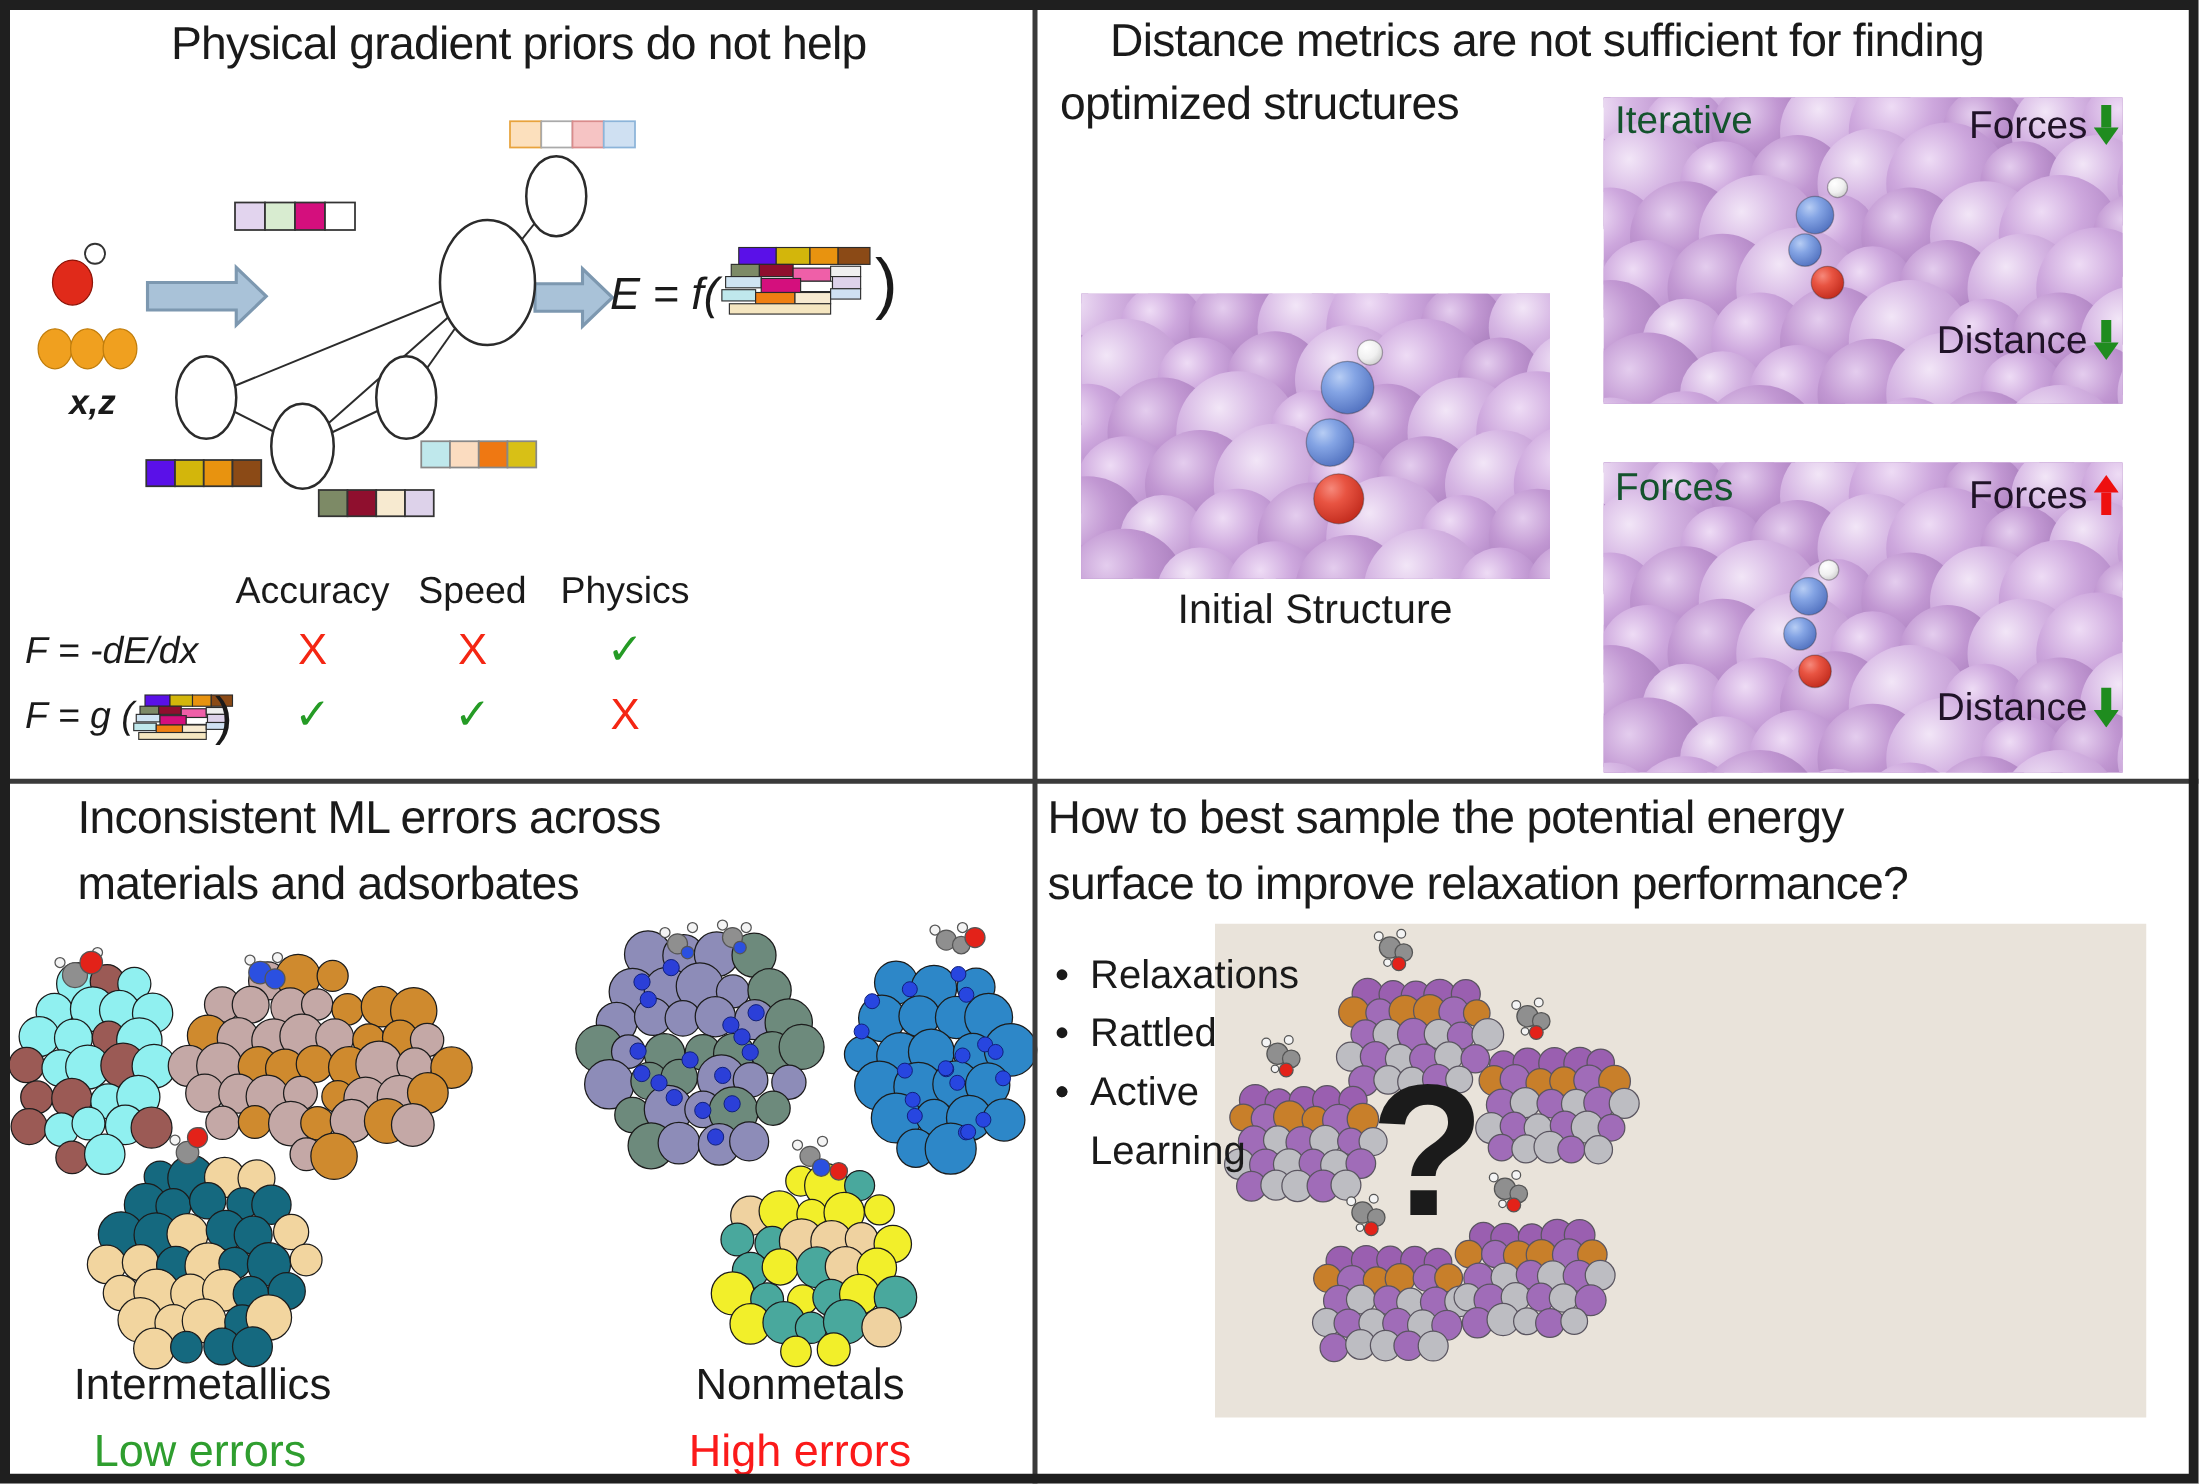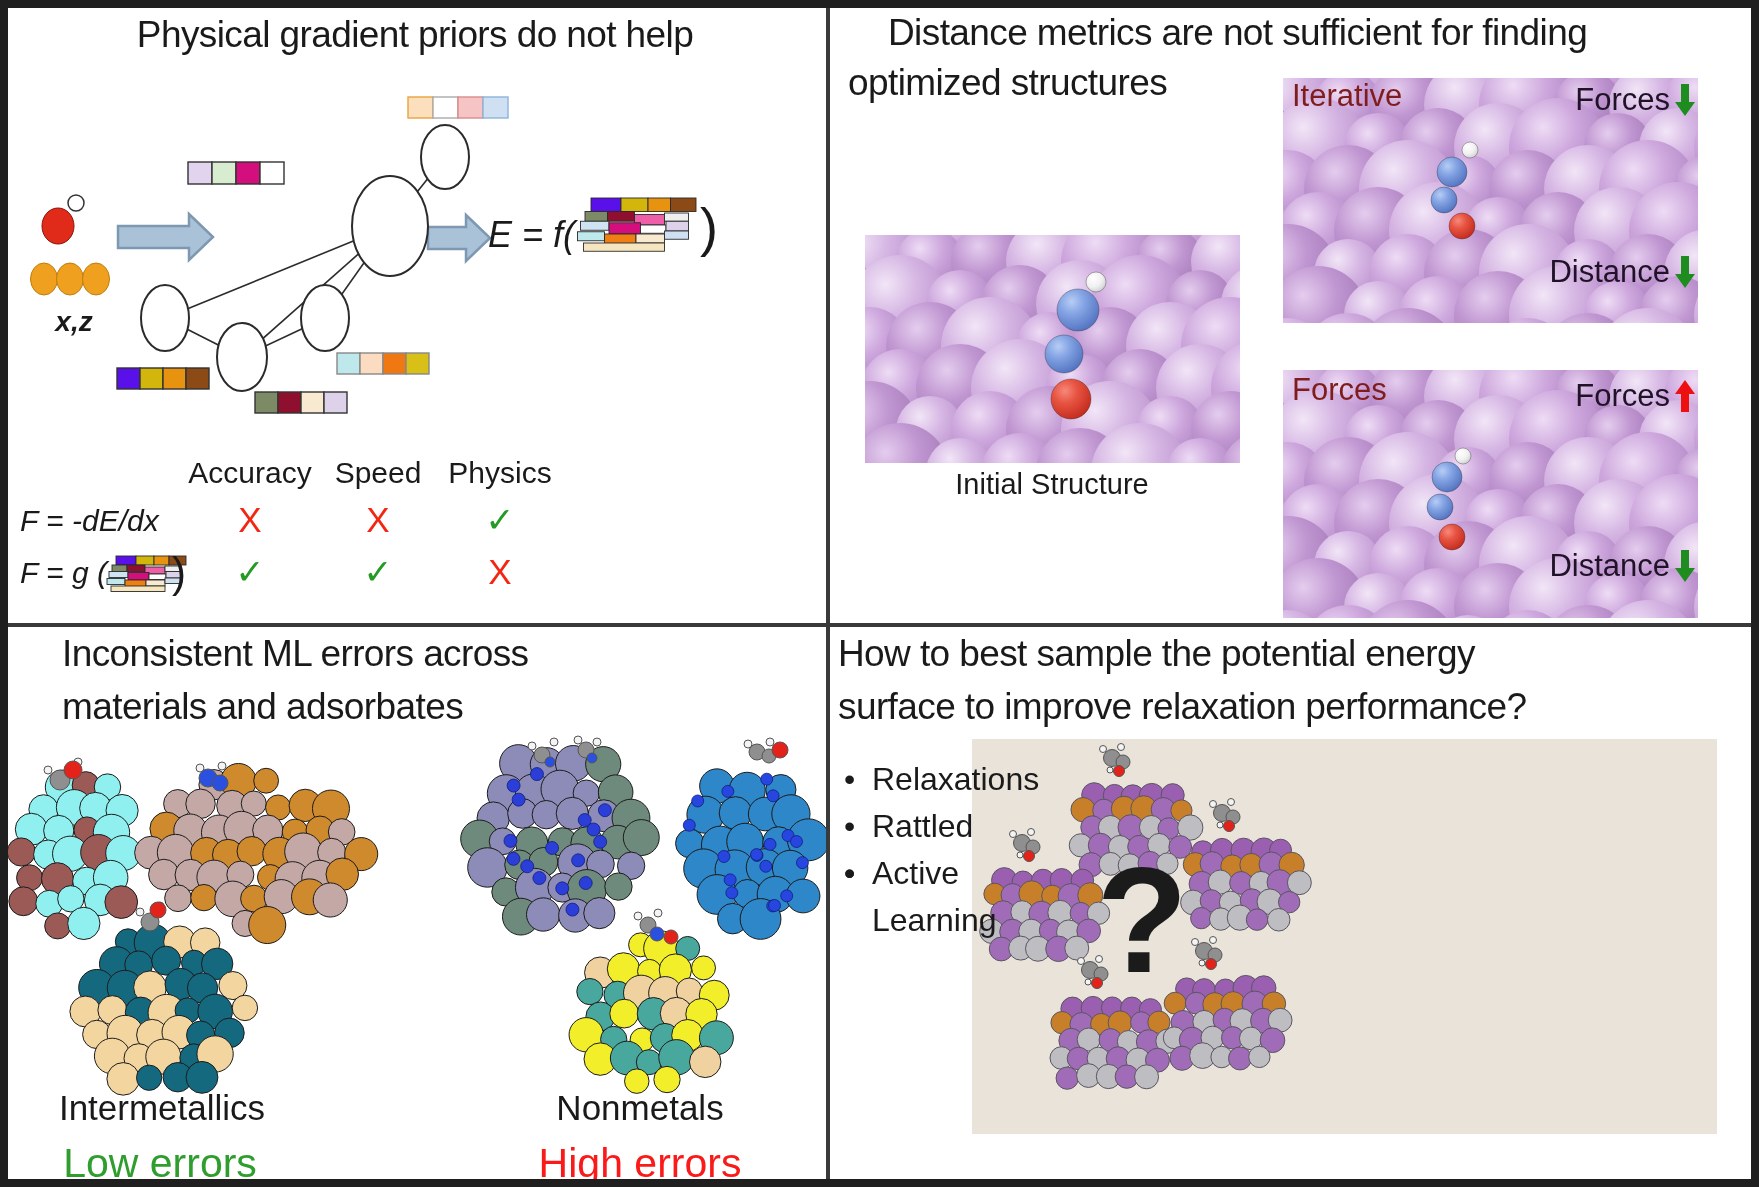--- a/index.html
+++ b/index.html
@@ -4,35 +4,35 @@
 <style>
   html,body{margin:0;padding:0;background:#9a9a9a;}
   .stage{position:relative;width:1759px;height:1187px;background:#ffffff;overflow:hidden;
          font-family:"Liberation Sans","DejaVu Sans",sans-serif;color:#1a1a1a;}
   #art{position:absolute;left:0;top:0;z-index:1;}
   .region{position:absolute;z-index:5;pointer-events:none;}
   .t{position:absolute;white-space:nowrap;z-index:20;}
   .ctr{transform:translateX(-50%);}
   .title{font-size:37px;letter-spacing:-0.6px;}
   .it{font-style:italic;}
-  .cap{font-size:29px;}
-  .plabel{font-size:31px;color:#7f1d1d;}
+  .cap{font-size:33px;}
+  .plabel{font-size:31px;color:#14532d;}
   .anno{display:flex;align-items:center;gap:5px;font-size:31px;color:#201328;}
   .aarrow{display:inline-block;line-height:0;}
   .aarrow.green{color:#1f8c1f;}
   .aarrow.red{color:#ee1010;}
   .dirbox{display:inline-block;line-height:0;}
   .dirbox.up{transform:rotate(180deg);}
   .hdr{font-size:30px;}
   .rowlab{font-size:30px;font-style:italic;}
   .mark{font-size:35px;z-index:20;position:absolute;white-space:nowrap;}
   .mark.bad{color:#f42613;font-weight:400;}
   .mark.good{color:#259b25;font-weight:700;}
   .biglab{font-size:35px;}
-  .sub{font-size:41px;text-align:right;}
+  .sub{font-size:36px;text-align:right;}
   .sub.good{color:#2f9e2f;}
   .sub.bad{color:#fb1a1a;}
   .paren{font-weight:300;color:#1a1a1a;}
   .qmark{font-size:150px;font-weight:700;color:#1b1b1b;line-height:1;}
   ul.bullets{position:absolute;left:842px;top:756px;width:238px;margin:0;padding:0;
              list-style:none;font-size:32px;line-height:47px;z-index:20;}
   ul.bullets li{position:relative;padding-left:30px;}
   ul.bullets li .dot{position:absolute;left:2px;top:0;}
   .vdiv{position:absolute;left:826px;top:0;width:4px;height:1187px;background:#3a3a3a;z-index:30;}
   .hdiv{position:absolute;left:0;top:623px;width:1759px;height:4px;background:#3a3a3a;z-index:30;}

